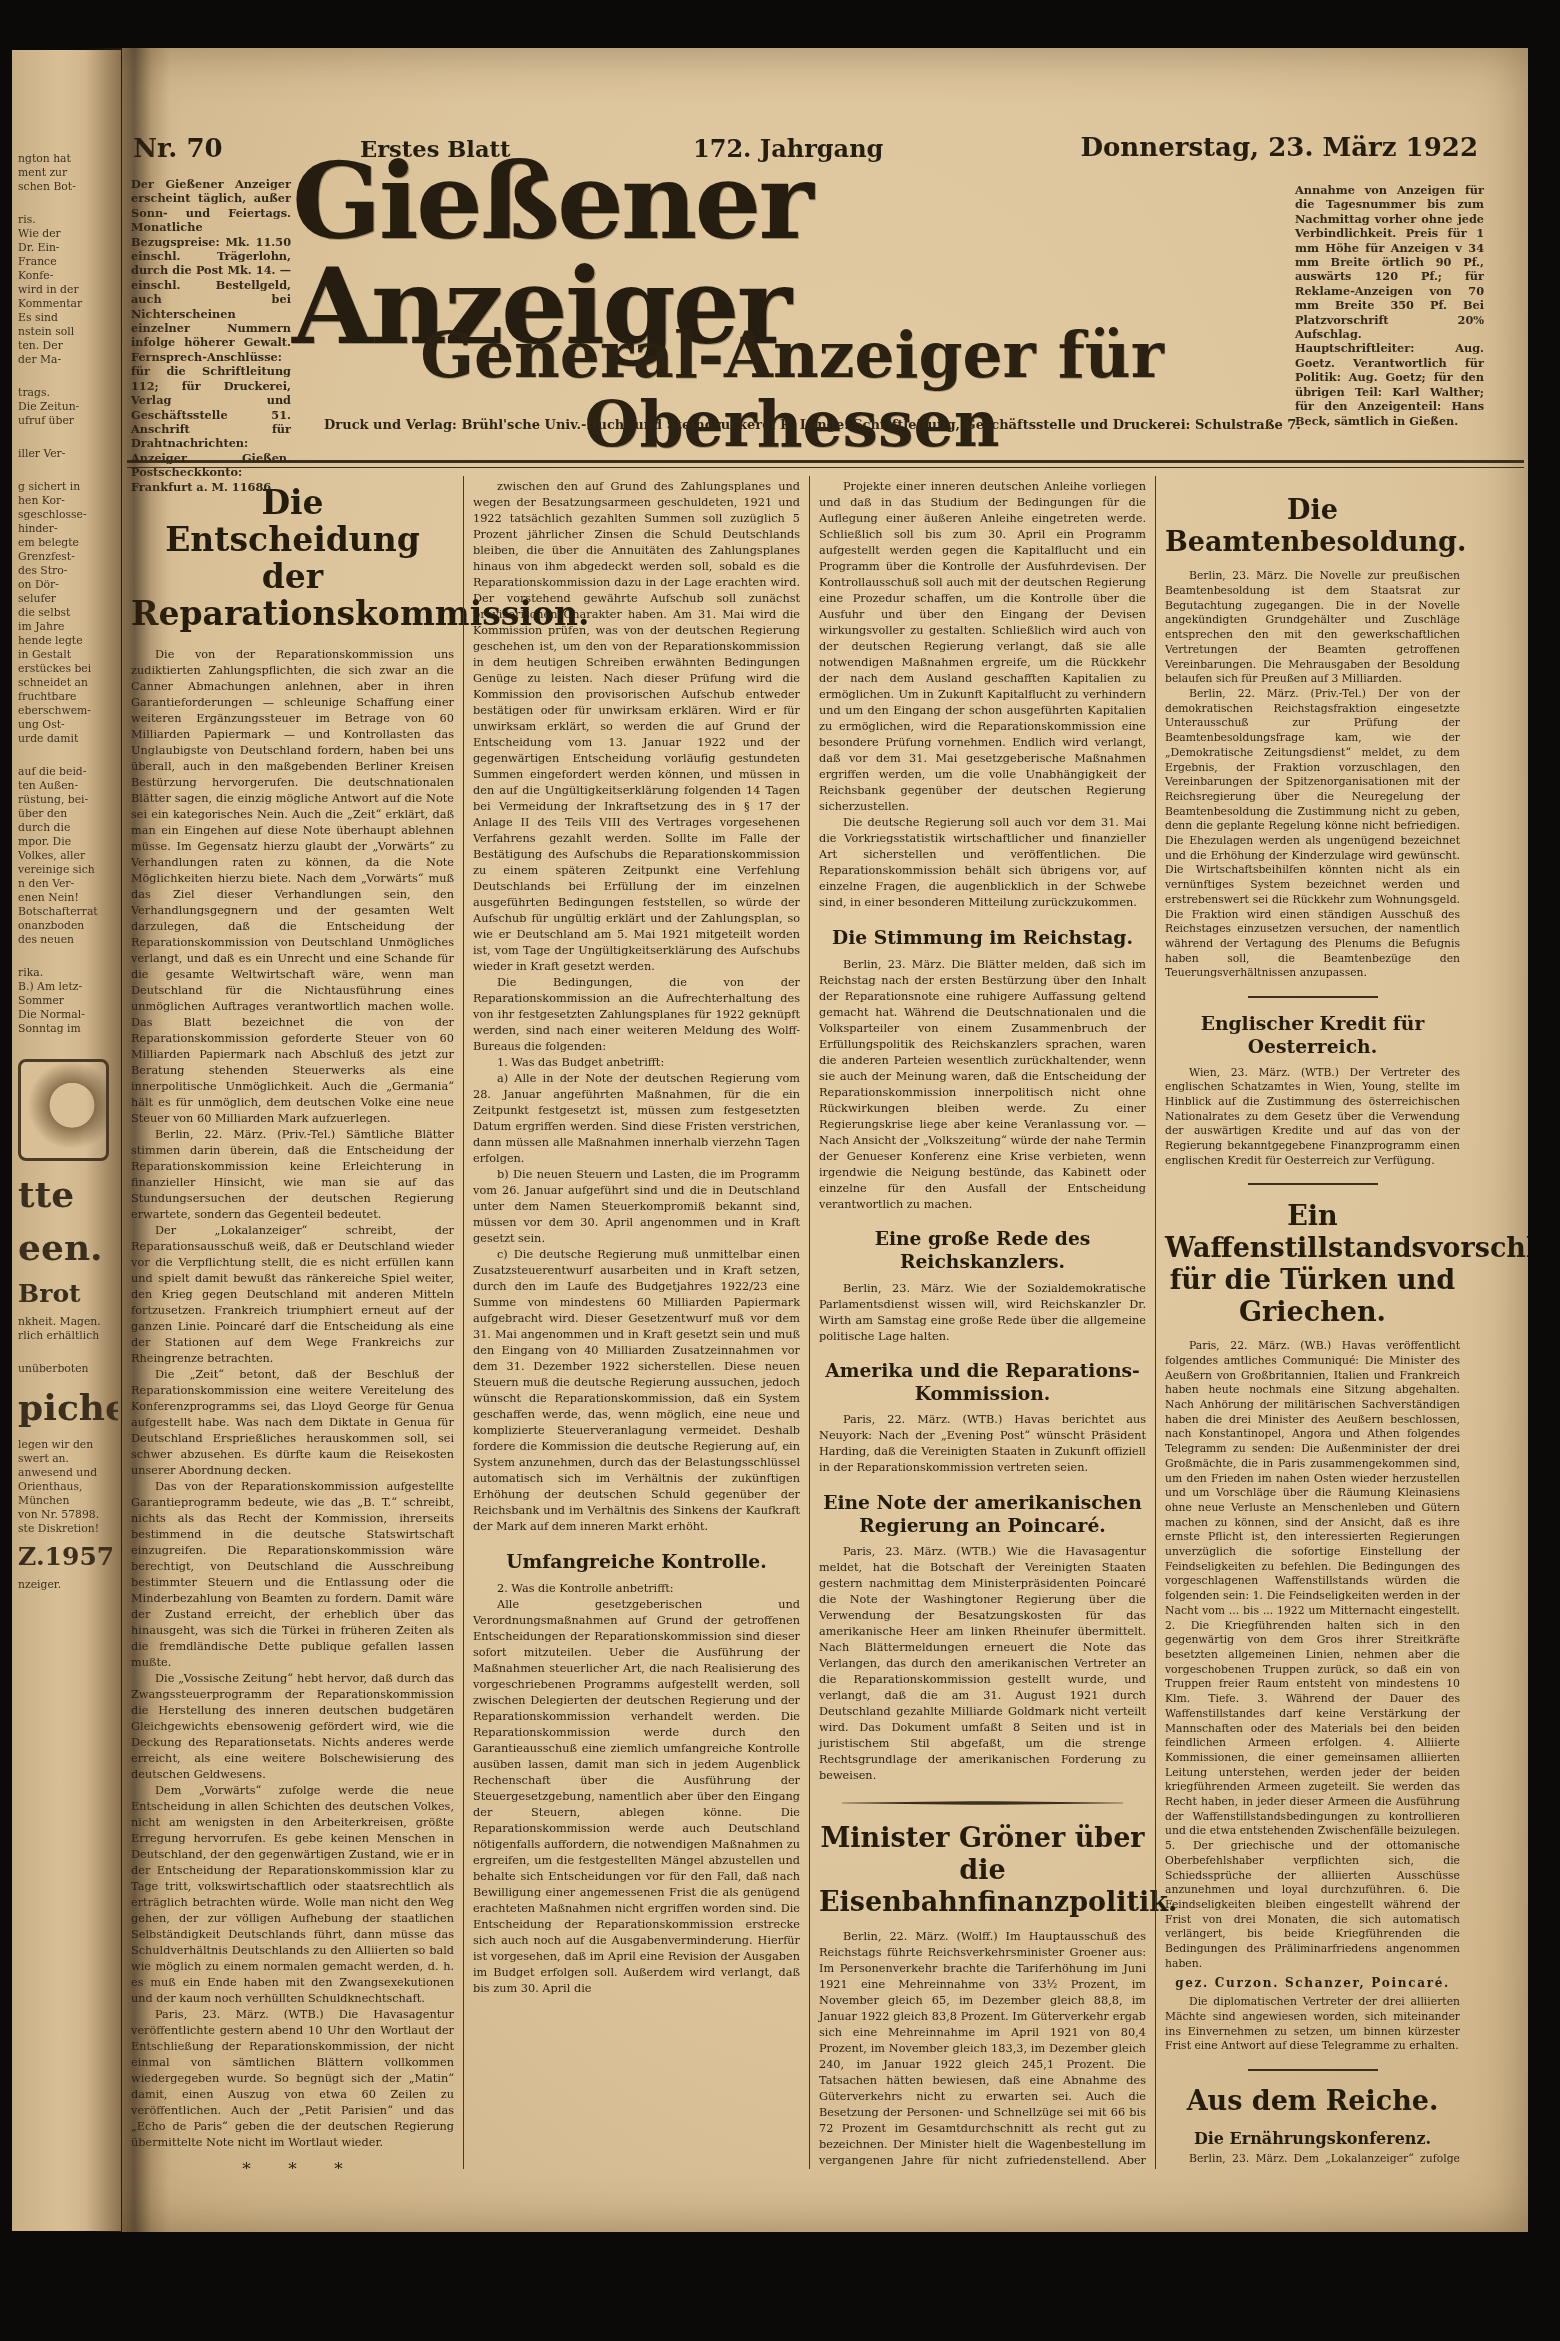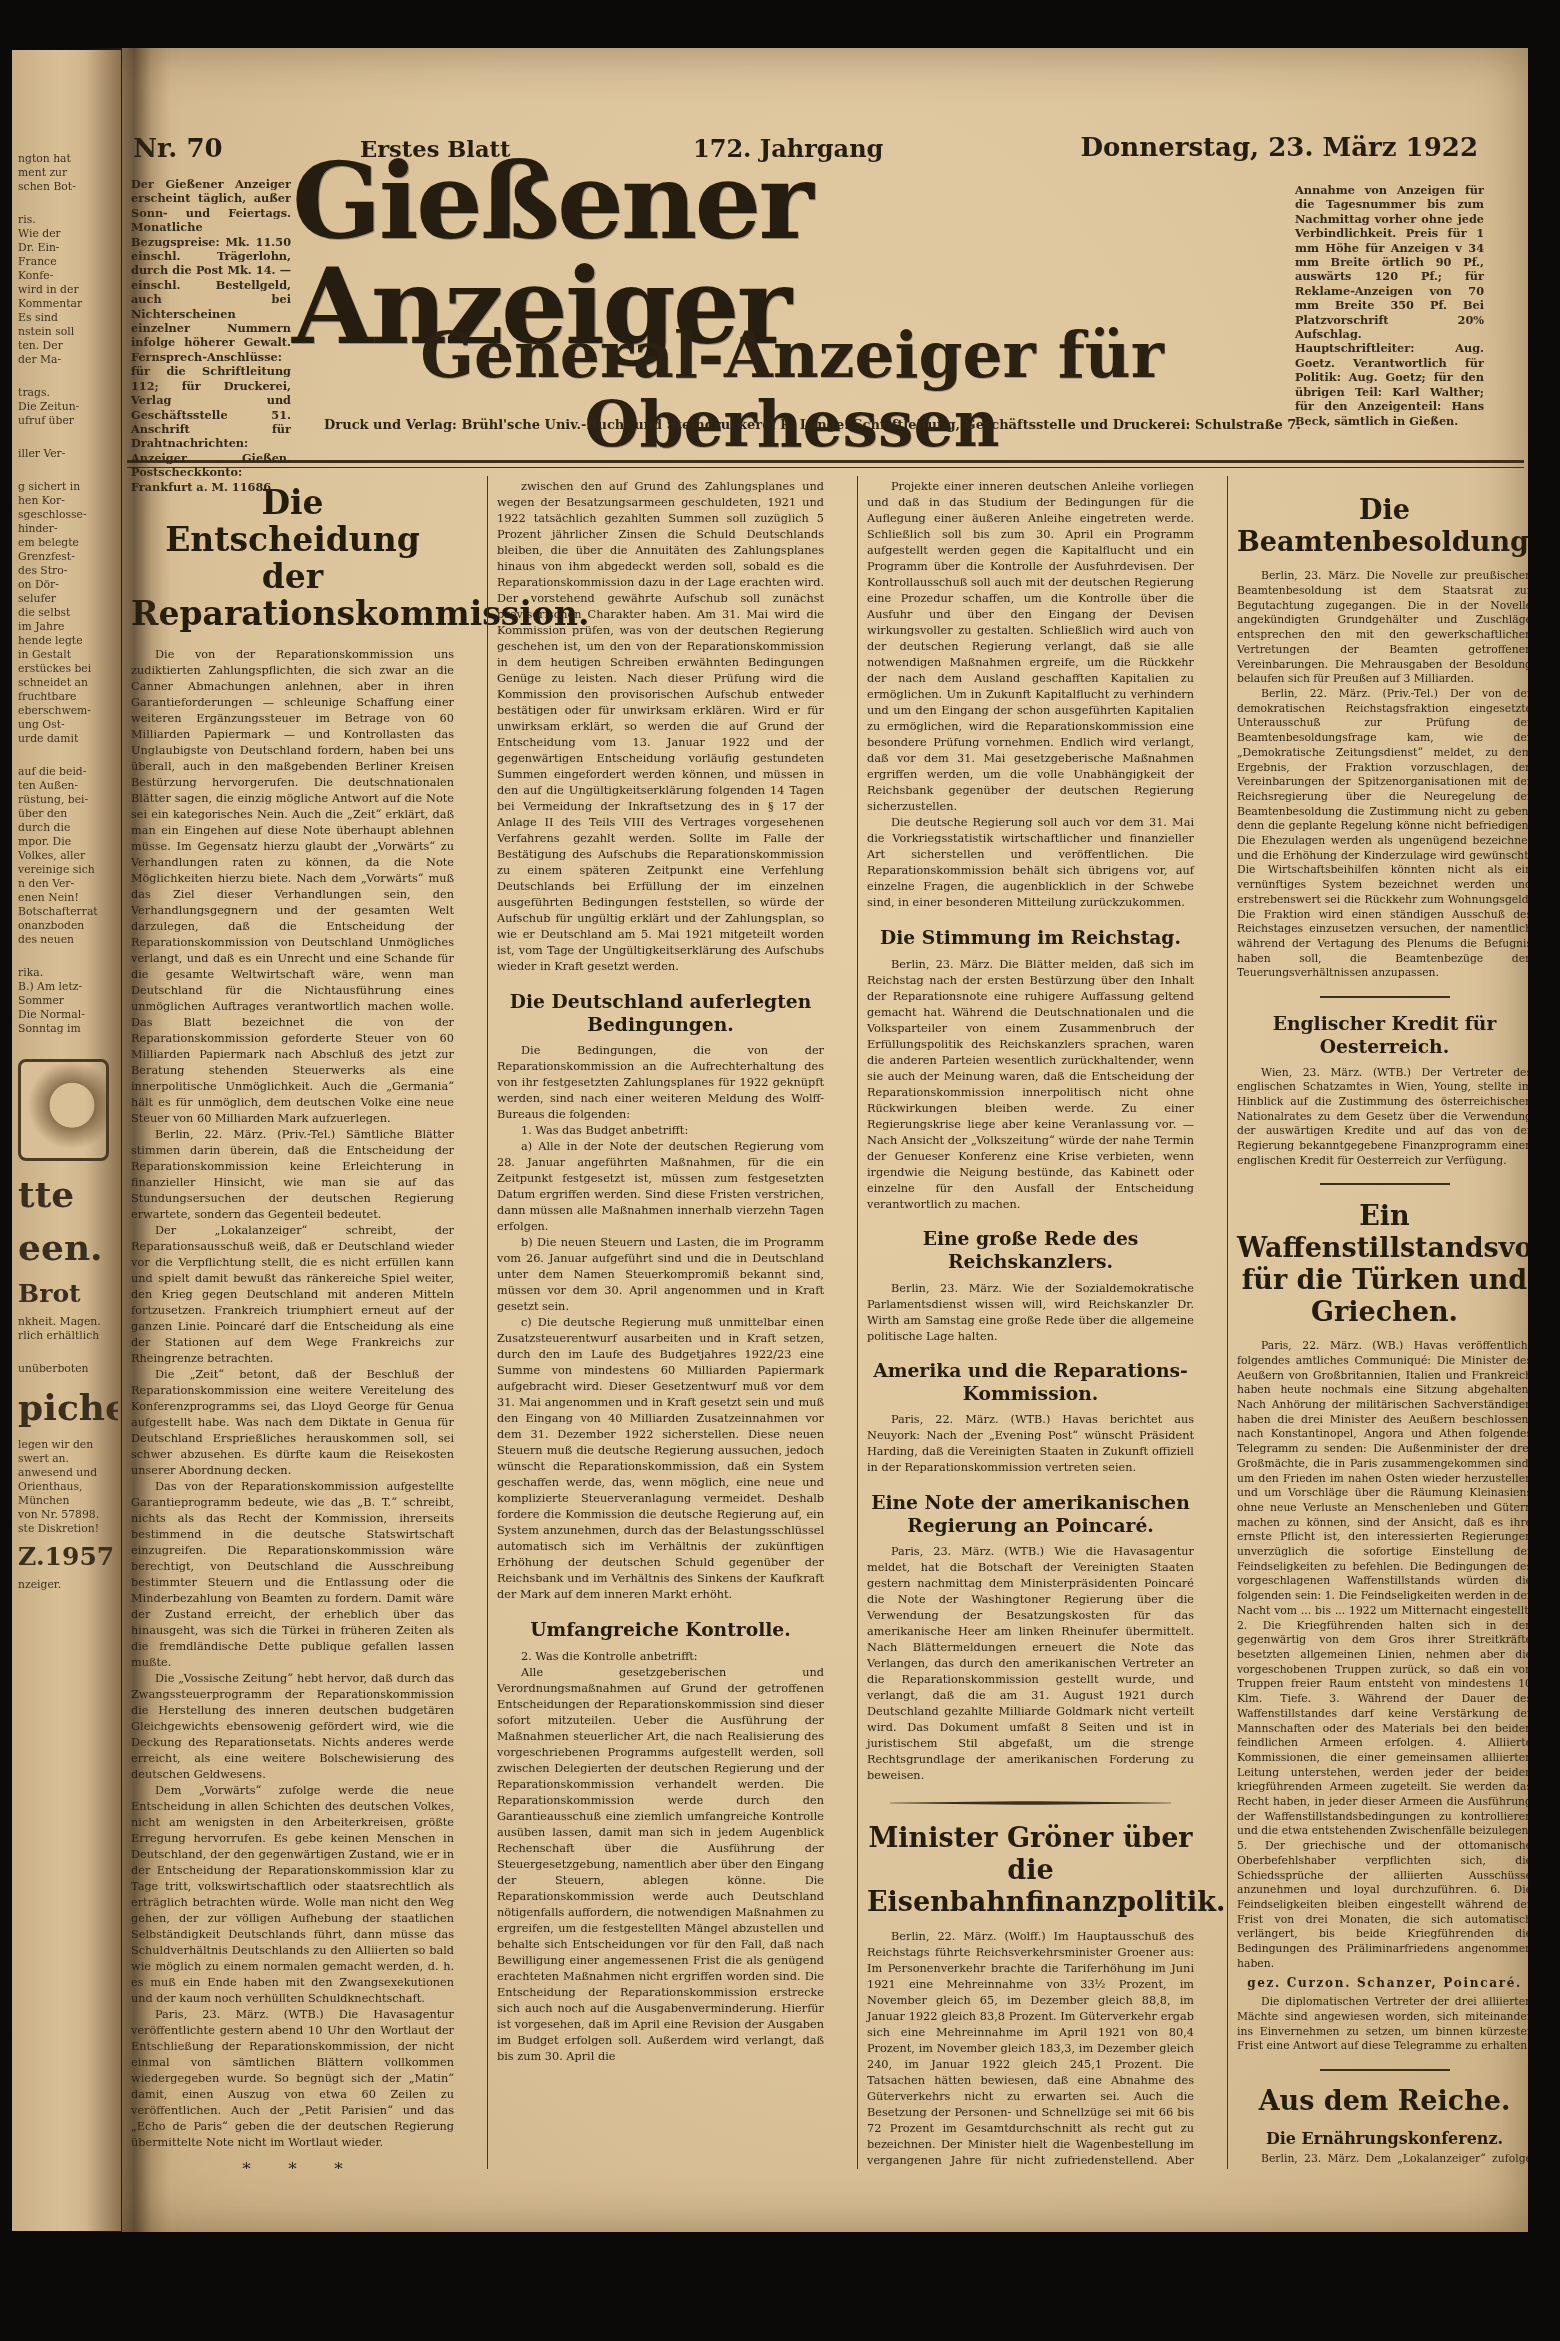--- a/index.html
+++ b/index.html
@@ -43,21 +43,21 @@
         text-shadow:1.1px 1.1px 0 rgba(60,44,20,.35);}
   .paper-sub{position:absolute;left:170px;top:273px;width:1000px;text-align:center;
         font-size:63px;line-height:1.1;font-weight:bold;color:#2a2112;text-shadow:0.6px 0.6px 0 rgba(60,44,20,.3);}
   .imprint{position:absolute;left:181px;top:369px;width:1019px;text-align:center;
         font-size:13px;font-weight:bold;color:#2e2514;}
   .mast-rule{margin:0 4.5px;height:4px;border-top:3.4px solid #3a2f1f;border-bottom:1.7px solid #3a2f1f;}
 
   
   .cols{display:flex;height:1693px;overflow:hidden;margin-top:8px;}
   .col{flex:0 0 auto;box-sizing:border-box;padding:3.4px 9px 0 9px;font-size:11.3px;line-height:16px;}
-  .col+.col{border-left:1.7px solid #453827;margin-left:24px;}
+  .col+.col{border-left:1.7px solid #453827;}
   .col1{width:341px;} .col2{width:346px;} .col3{width:346px;}
   .col4{width:314px;font-size:10.8px;line-height:14.7px;}
 
   .blk{color:#2b2212;}
   .p{text-align:justify;text-indent:24px;margin:0;}
   .headline{font-size:33px;line-height:37px;font-weight:bold;text-align:center;margin:4.5px 0 14.7px;color:#241c0d;}
   .headline-md{font-size:27px;line-height:32px;font-weight:bold;text-align:center;margin:14.7px 0 11.3px;color:#241c0d;}
   .subhead{font-size:18.7px;line-height:22.6px;font-weight:bold;text-align:center;margin:14.7px 0 8px;color:#241c0d;}
   .subhead-sm{font-size:16px;line-height:19px;font-weight:bold;text-align:center;margin:8px 0 4.5px;color:#241c0d;}
   .stars{text-align:center;font-size:17px;letter-spacing:16px;margin:10.2px 0 8px;text-indent:16px;}
@@ -170,21 +170,20 @@
         <div class="blk p">Der „Lokalanzeiger“ schreibt, der Reparationsausschuß weiß, daß er Deutschland wieder vor die Verpflichtung stellt, die es nicht erfüllen kann und spielt damit bewußt das ränkereiche Spiel weiter, den Krieg gegen Deutschland mit anderen Mitteln fortzusetzen. Frankreich triumphiert erneut auf der ganzen Linie. Poincaré darf die Entscheidung als eine der Stationen auf dem Wege Frankreichs zur Rheingrenze betrachten.</div>
         <div class="blk p">Die „Zeit“ betont, daß der Beschluß der Reparationskommission eine weitere Vereitelung des Konferenzprogramms sei, das Lloyd George für Genua aufgestellt habe. Was nach dem Diktate in Genua für Deutschland Ersprießliches herauskommen soll, sei schwer abzusehen. Es dürfte kaum die Reisekosten unserer Abordnung decken.</div>
         <div class="blk p">Das von der Reparationskommission aufgestellte Garantieprogramm bedeute, wie das „B. T.“ schreibt, nichts als das Recht der Kommission, ihrerseits bestimmend in die deutsche Statswirtschaft einzugreifen. Die Reparationskommission wäre berechtigt, von Deutschland die Ausschreibung bestimmter Steuern und die Entlassung oder die Minderbezahlung von Beamten zu fordern. Damit wäre der Zustand erreicht, der erheblich über das hinausgeht, was sich die Türkei in früheren Zeiten als die fremdländische Dette publique gefallen lassen mußte.</div>
         <div class="blk p">Die „Vossische Zeitung“ hebt hervor, daß durch das Zwangssteuerprogramm der Reparationskommission die Herstellung des inneren deutschen budgetären Gleichgewichts ebensowenig gefördert wird, wie die Deckung des Reparationsetats. Nichts anderes werde erreicht, als eine weitere Bolschewisierung des deutschen Geldwesens.</div>
         <div class="blk p">Dem „Vorwärts“ zufolge werde die neue Entscheidung in allen Schichten des deutschen Volkes, nicht am wenigsten in den Arbeiterkreisen, größte Erregung hervorrufen. Es gebe keinen Menschen in Deutschland, der den gegenwärtigen Zustand, wie er in der Entscheidung der Reparationskommission klar zu Tage tritt, volkswirtschaftlich oder staatsrechtlich als erträglich betrachten würde. Wolle man nicht den Weg gehen, der zur völligen Aufhebung der staatlichen Selbständigkeit Deutschlands führt, dann müsse das Schuldverhältnis Deutschlands zu den Alliierten so bald wie möglich zu einem normalen gemacht werden, d. h. es muß ein Ende haben mit den Zwangsexekutionen und der kaum noch verhüllten Schuldknechtschaft.</div>
         <div class="blk p">Paris, 23. März. (WTB.) Die Havasagentur veröffentlichte gestern abend 10 Uhr den Wortlaut der Entschließung der Reparationskommission, der nicht einmal von sämtlichen Blättern vollkommen wiedergegeben wurde. So begnügt sich der „Matin“ damit, einen Auszug von etwa 60 Zeilen zu veröffentlichen. Auch der „Petit Parisien“ und das „Echo de Paris“ geben die der deutschen Regierung übermittelte Note nicht im Wortlaut wieder.</div>
         <div class="blk stars">* * *</div>
       </div>
     <div class="col col2">
         <div class="blk p">zwischen den auf Grund des Zahlungsplanes und wegen der Besatzungsarmeen geschuldeten, 1921 und 1922 tatsächlich gezahlten Summen soll zuzüglich 5 Prozent jährlicher Zinsen die Schuld Deutschlands bleiben, die über die Annuitäten des Zahlungsplanes hinaus von ihm abgedeckt werden soll, sobald es die Reparationskommission dazu in der Lage erachten wird. Der vorstehend gewährte Aufschub soll zunächst provisorischen Charakter haben. Am 31. Mai wird die Kommission prüfen, was von der deutschen Regierung geschehen ist, um den von der Reparationskommission in dem heutigen Schreiben erwähnten Bedingungen Genüge zu leisten. Nach dieser Prüfung wird die Kommission den provisorischen Aufschub entweder bestätigen oder für unwirksam erklären. Wird er für unwirksam erklärt, so werden die auf Grund der Entscheidung vom 13. Januar 1922 und der gegenwärtigen Entscheidung vorläufig gestundeten Summen eingefordert werden können, und müssen in den auf die Ungültigkeitserklärung folgenden 14 Tagen bei Vermeidung der Inkraftsetzung des in § 17 der Anlage II des Teils VIII des Vertrages vorgesehenen Verfahrens gezahlt werden. Sollte im Falle der Bestätigung des Aufschubs die Reparationskommission zu einem späteren Zeitpunkt eine Verfehlung Deutschlands bei Erfüllung der im einzelnen ausgeführten Bedingungen feststellen, so würde der Aufschub für ungültig erklärt und der Zahlungsplan, so wie er Deutschland am 5. Mai 1921 mitgeteilt worden ist, vom Tage der Ungültigkeitserklärung des Aufschubs wieder in Kraft gesetzt werden.</div>
-        <div class="blk subhead">Die Deutschland auferlegten Bedingungen.</div>
         <div class="blk p">Die Bedingungen, die von der Reparationskommission an die Aufrechterhaltung des von ihr festgesetzten Zahlungsplanes für 1922 geknüpft werden, sind nach einer weiteren Meldung des Wolff-Bureaus die folgenden:</div>
         <div class="blk p">1. Was das Budget anbetrifft:</div>
         <div class="blk p">a) Alle in der Note der deutschen Regierung vom 28. Januar angeführten Maßnahmen, für die ein Zeitpunkt festgesetzt ist, müssen zum festgesetzten Datum ergriffen werden. Sind diese Fristen verstrichen, dann müssen alle Maßnahmen innerhalb vierzehn Tagen erfolgen.</div>
         <div class="blk p">b) Die neuen Steuern und Lasten, die im Programm vom 26. Januar aufgeführt sind und die in Deutschland unter dem Namen Steuerkompromiß bekannt sind, müssen vor dem 30. April angenommen und in Kraft gesetzt sein.</div>
         <div class="blk p">c) Die deutsche Regierung muß unmittelbar einen Zusatzsteuerentwurf ausarbeiten und in Kraft setzen, durch den im Laufe des Budgetjahres 1922/23 eine Summe von mindestens 60 Milliarden Papiermark aufgebracht wird. Dieser Gesetzentwurf muß vor dem 31. Mai angenommen und in Kraft gesetzt sein und muß den Eingang von 40 Milliarden Zusatzeinnahmen vor dem 31. Dezember 1922 sicherstellen. Diese neuen Steuern muß die deutsche Regierung aussuchen, jedoch wünscht die Reparationskommission, daß ein System geschaffen werde, das, wenn möglich, eine neue und komplizierte Steuerveranlagung vermeidet. Deshalb fordere die Kommission die deutsche Regierung auf, ein System anzunehmen, durch das der Belastungsschlüssel automatisch sich im Verhältnis der zukünftigen Erhöhung der deutschen Schuld gegenüber der Reichsbank und im Verhältnis des Sinkens der Kaufkraft der Mark auf dem inneren Markt erhöht.</div>
         <div class="blk subhead">Umfangreiche Kontrolle.</div>
         <div class="blk p">2. Was die Kontrolle anbetrifft:</div>
         <div class="blk p">Alle gesetzgeberischen und Verordnungsmaßnahmen auf Grund der getroffenen Entscheidungen der Reparationskommission sind dieser sofort mitzuteilen. Ueber die Ausführung der Maßnahmen steuerlicher Art, die nach Realisierung des vorgeschriebenen Programms aufgestellt werden, soll zwischen Delegierten der deutschen Regierung und der Reparationskommission verhandelt werden. Die Reparationskommission werde durch den Garantieausschuß eine ziemlich umfangreiche Kontrolle ausüben lassen, damit man sich in jedem Augenblick Rechenschaft über die Ausführung der Steuergesetzgebung, namentlich aber über den Eingang der Steuern, ablegen könne. Die Reparationskommission werde auch Deutschland nötigenfalls auffordern, die notwendigen Maßnahmen zu ergreifen, um die festgestellten Mängel abzustellen und behalte sich Entscheidungen vor für den Fall, daß nach Bewilligung einer angemessenen Frist die als genügend erachteten Maßnahmen nicht ergriffen worden sind. Die Entscheidung der Reparationskommission erstrecke sich auch noch auf die Ausgabenverminderung. Hierfür ist vorgesehen, daß im April eine Revision der Ausgaben im Budget erfolgen soll. Außerdem wird verlangt, daß bis zum 30. April die</div>
       </div>
     <div class="col col3">

